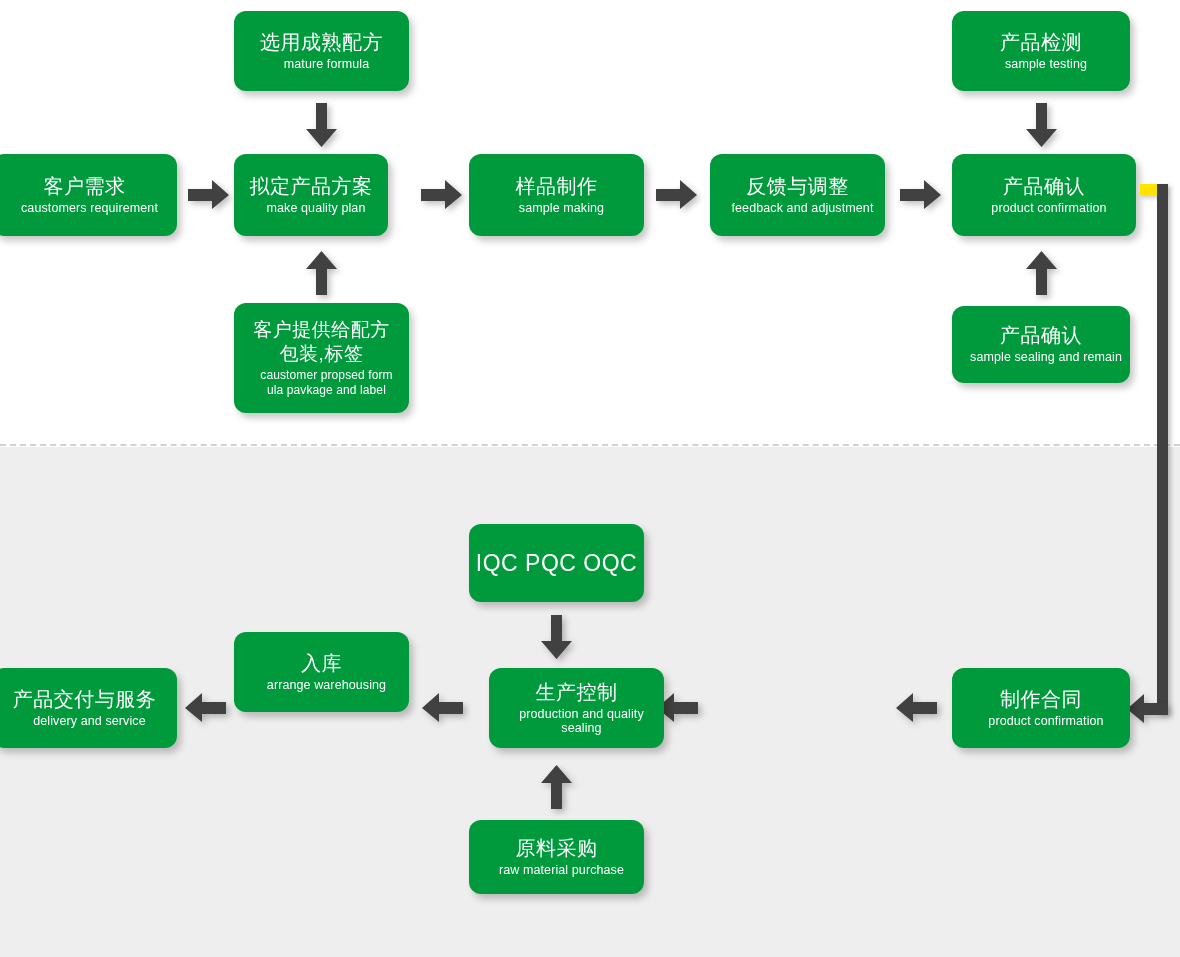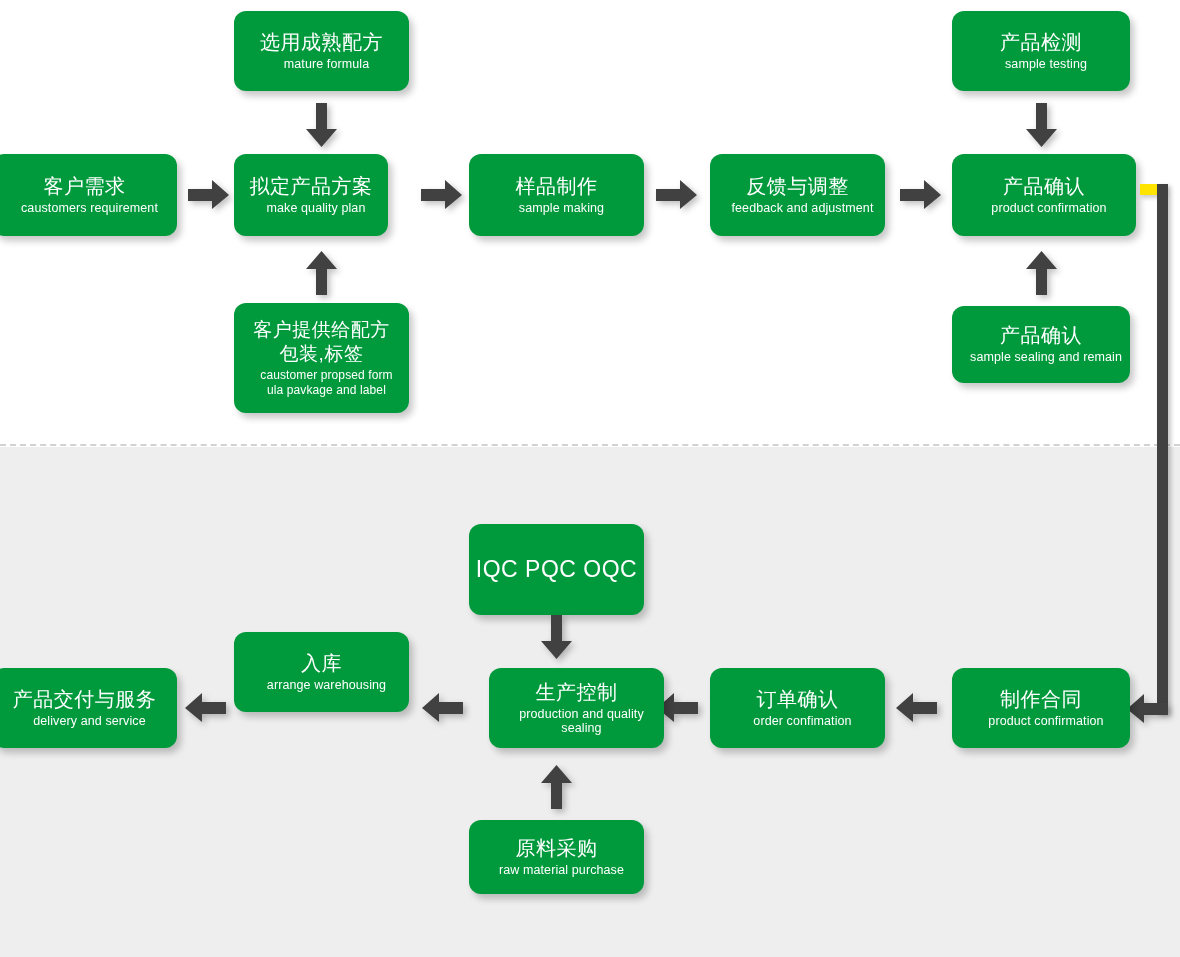--- a/index.html
+++ b/index.html
@@ -193,45 +193,41 @@
   </div>
 
   <div class="conn-yellow" style="left:1140px; top:184px; width:25px; height:11px;"></div>
   <div class="conn-vline" style="left:1157px; top:184px; width:11px; height:530px;"></div>
   <div class="arrow" style="left:1126px; top:694px;">
     <svg width="42" height="30" viewBox="0 0 42 30">
       <path d="M42 9 H18 V0 L1 15 L18 29 V21 H42 Z" fill="#414141"></path>
     </svg>
   </div>
 
-  <div class="node single" style="left:469px; top:524px; width:175px; height:91px;">
+  <div class="node single" style="left:469px; top:524px; width:175px; height:78px;">
     <span class="cn">IQC PQC OQC</span>
   </div>
 
   <div class="arrow" style="left:540px; top:615px;">
     <svg width="33" height="45" viewBox="0 0 33 45">
       <path d="M11 0 H22 V26 H32 L16.5 44 L1 26 H11 Z" fill="#414141"></path>
     </svg>
   </div>
 
   <div class="node" style="left:952px; top:668px; width:178px; height:80px;">
     <span class="cn">制作合同</span>
     <span class="en">product confirmation</span>
   </div>
 
   <div class="arrow" style="left:895px; top:693px;">
     <svg width="42" height="30" viewBox="0 0 42 30">
       <path d="M42 9 H18 V0 L1 15 L18 29 V21 H42 Z" fill="#414141"></path>
     </svg>
   </div>
 
-  <div class="node" style="left:710px; top:668px; width:175px; height:80px;">
-    <span class="cn">订单确认</span>
-    <span class="en">order confimation</span>
-  </div>
 
   <div class="arrow" style="left:656px; top:693px;">
     <svg width="42" height="30" viewBox="0 0 42 30">
       <path d="M42 9 H18 V0 L1 15 L18 29 V21 H42 Z" fill="#414141"></path>
     </svg>
   </div>
 
   <div class="node" style="left:489px; top:668px; width:175px; height:80px;">
     <span class="cn">生产控制</span>
     <span class="en">production and quality sealing</span>

